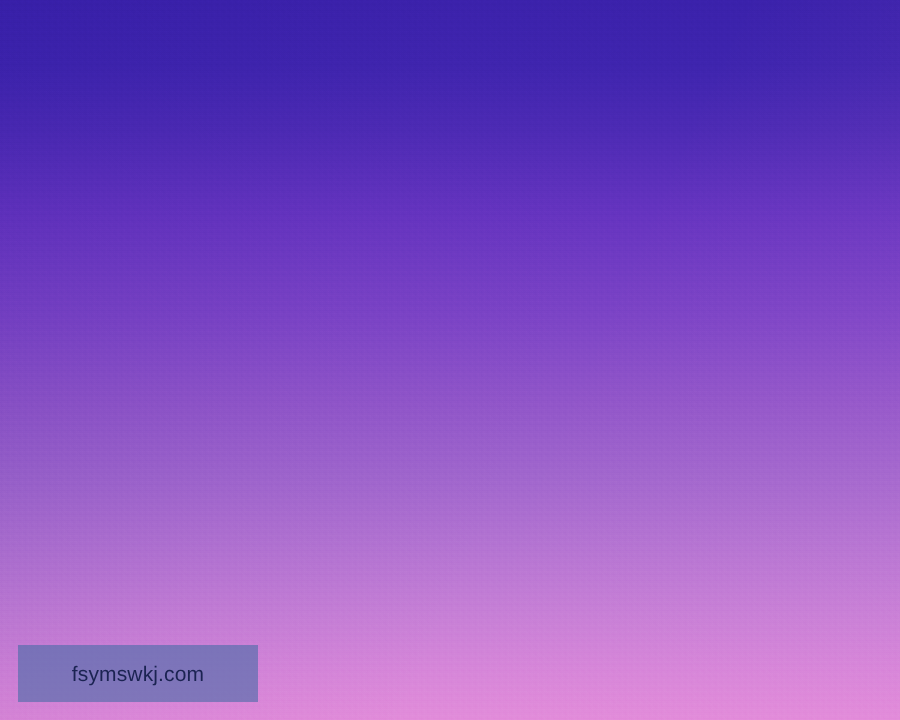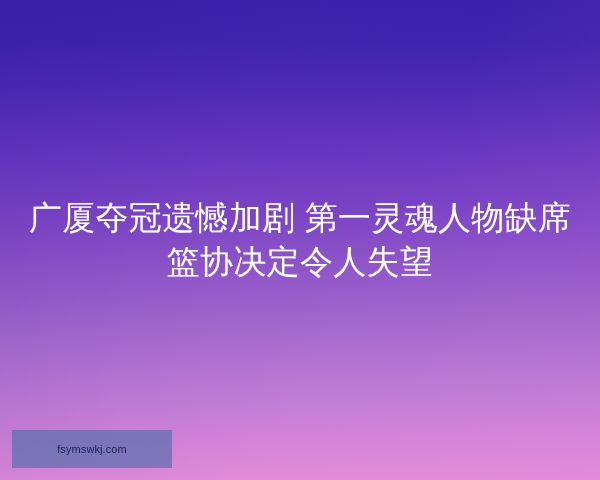--- a/index.html
+++ b/index.html
@@ -107,34 +107,33 @@
     width: 160px;
     height: 38px;
     background: rgba(74, 108, 168, 0.62);
     display: flex;
     align-items: center;
     justify-content: center;
   }
 
   .watermark-text {
     color: #1b2352;
-    font-size: 11px;
+    font-size: 14px;
     line-height: 1;
     font-weight: 400;
     letter-spacing: 0.1px;
   }
 </style>
 </head>
 <body>
 
 <div id="stage">
 
   <div class="bg-base"></div>
   <div class="bg-wash"></div>
   <div class="bg-noise"></div>
 
-  <div class="headline">广厦夺冠遗憾加剧 第一灵魂人物缺席篮协决定令人失望</div>
 
   <div class="watermark">
     <span class="watermark-text">fsymswkj.com</span>
   </div>
 
 </div>
 
 </body></html>

